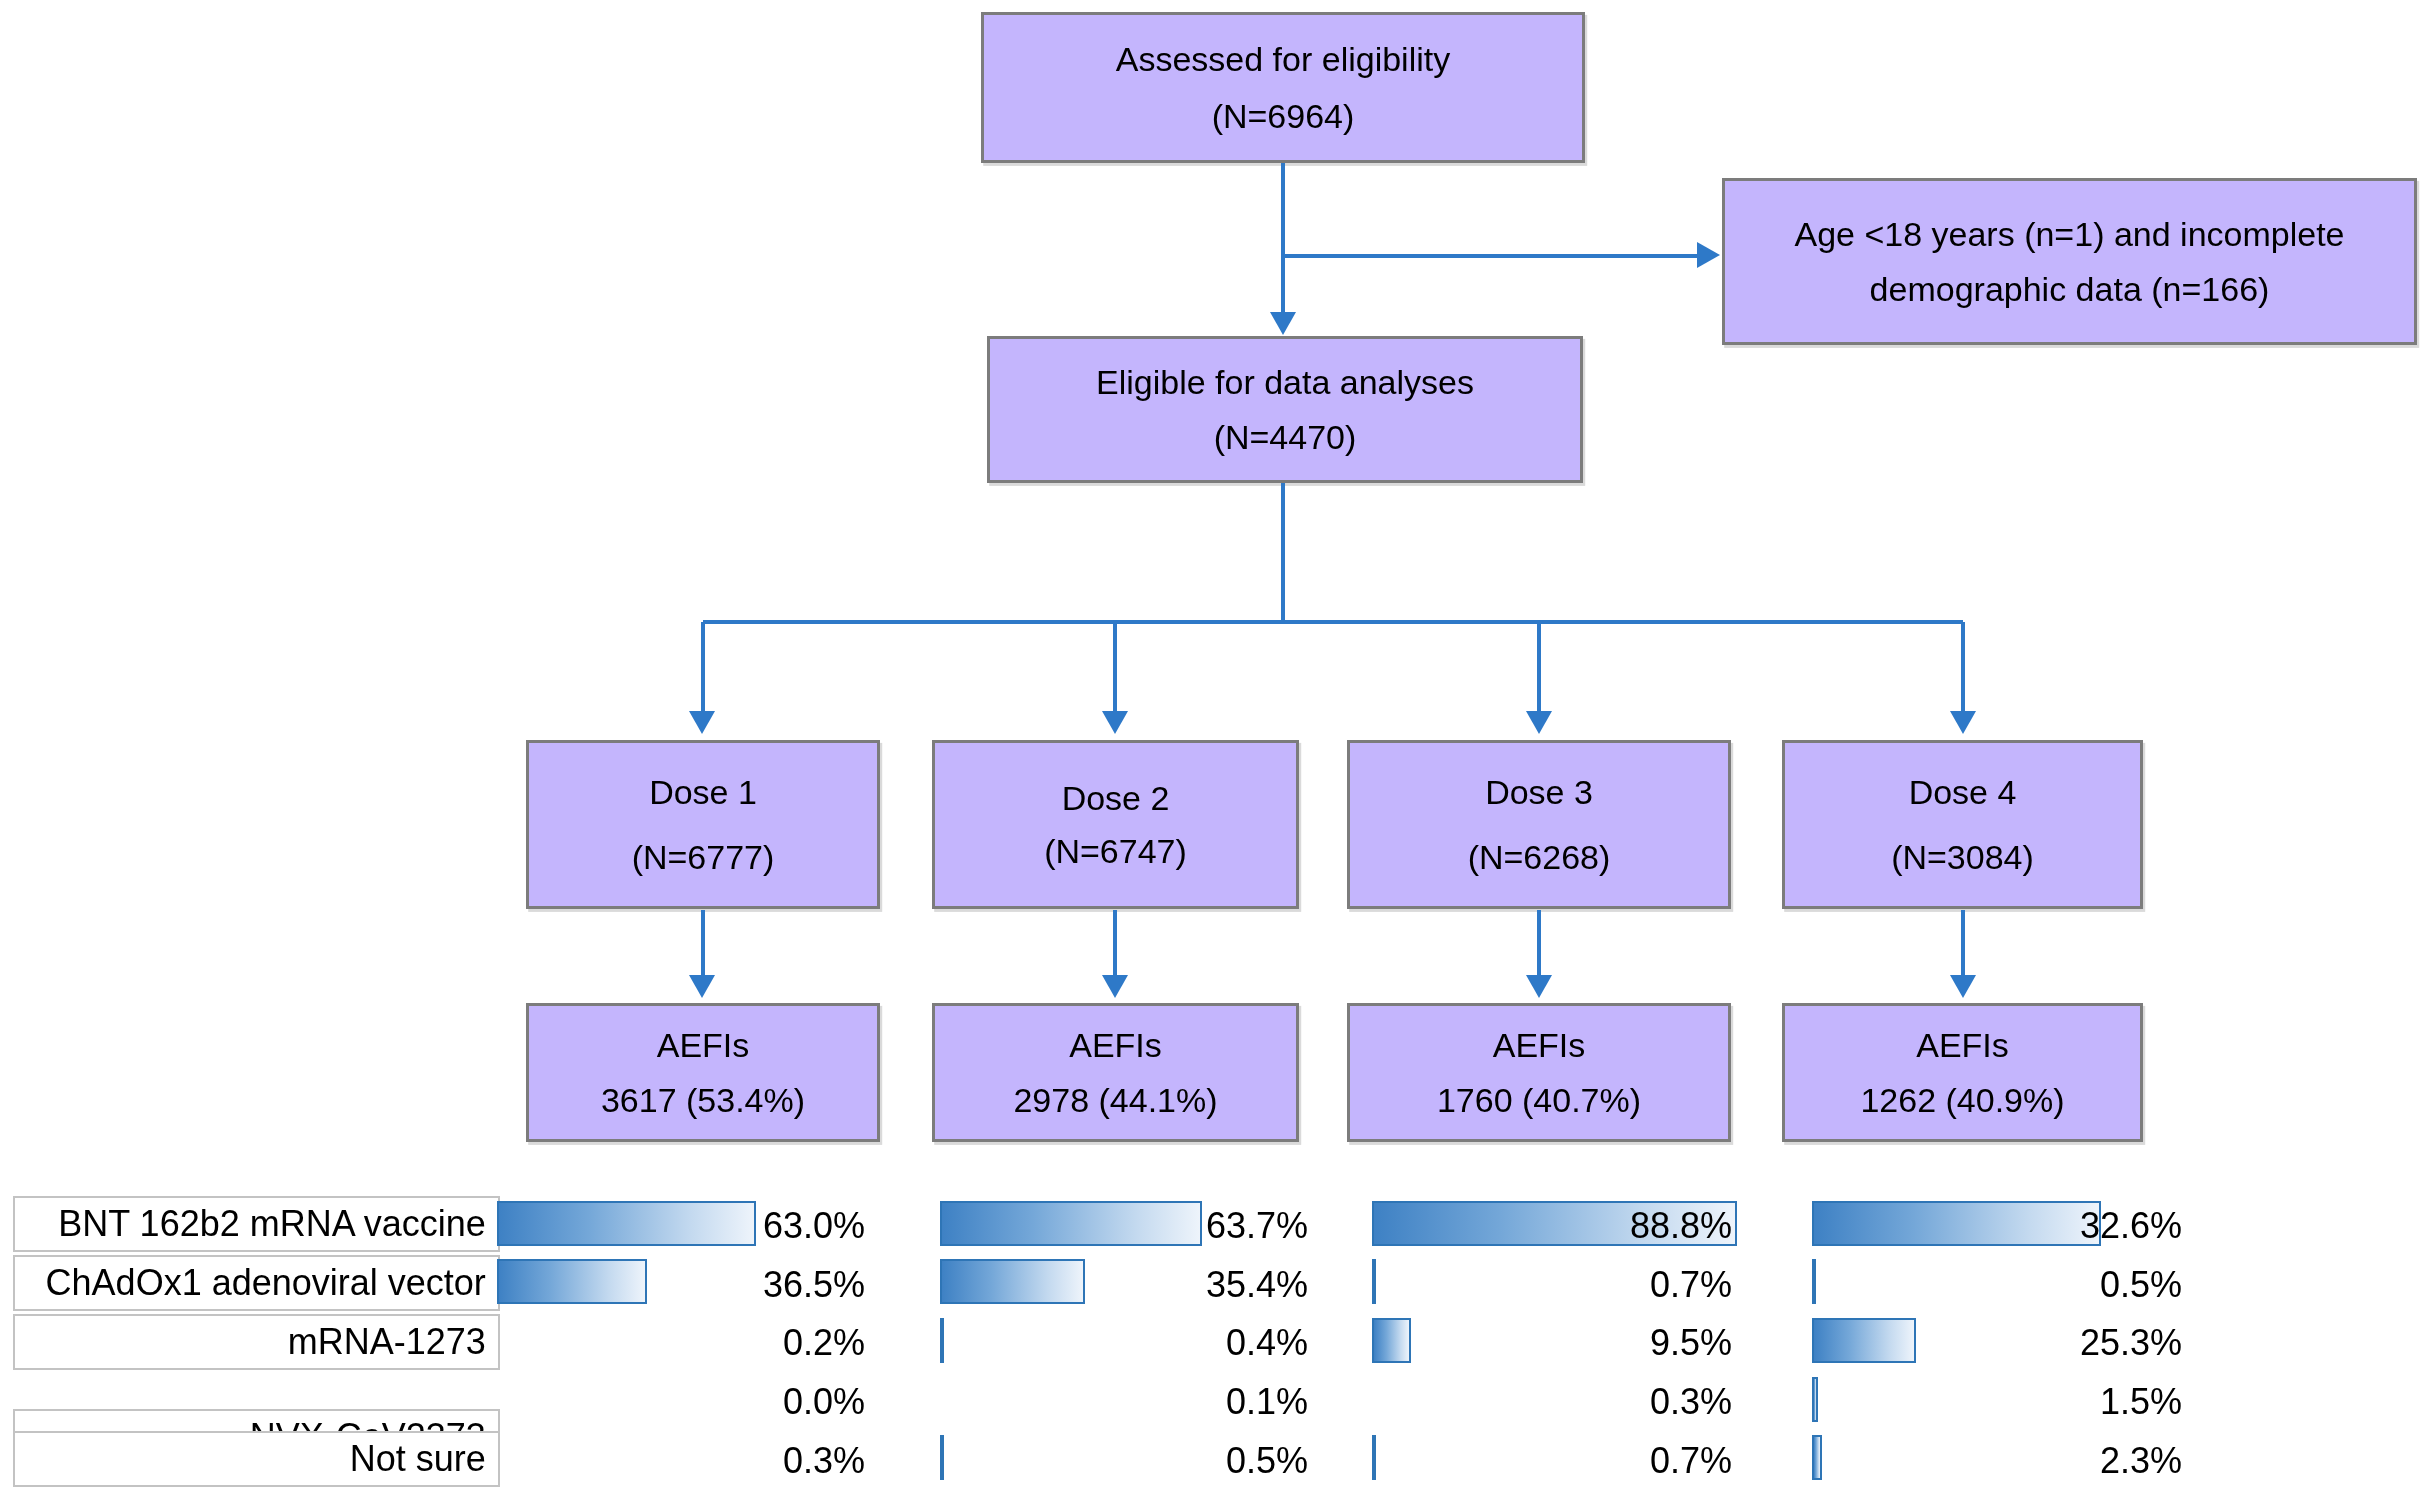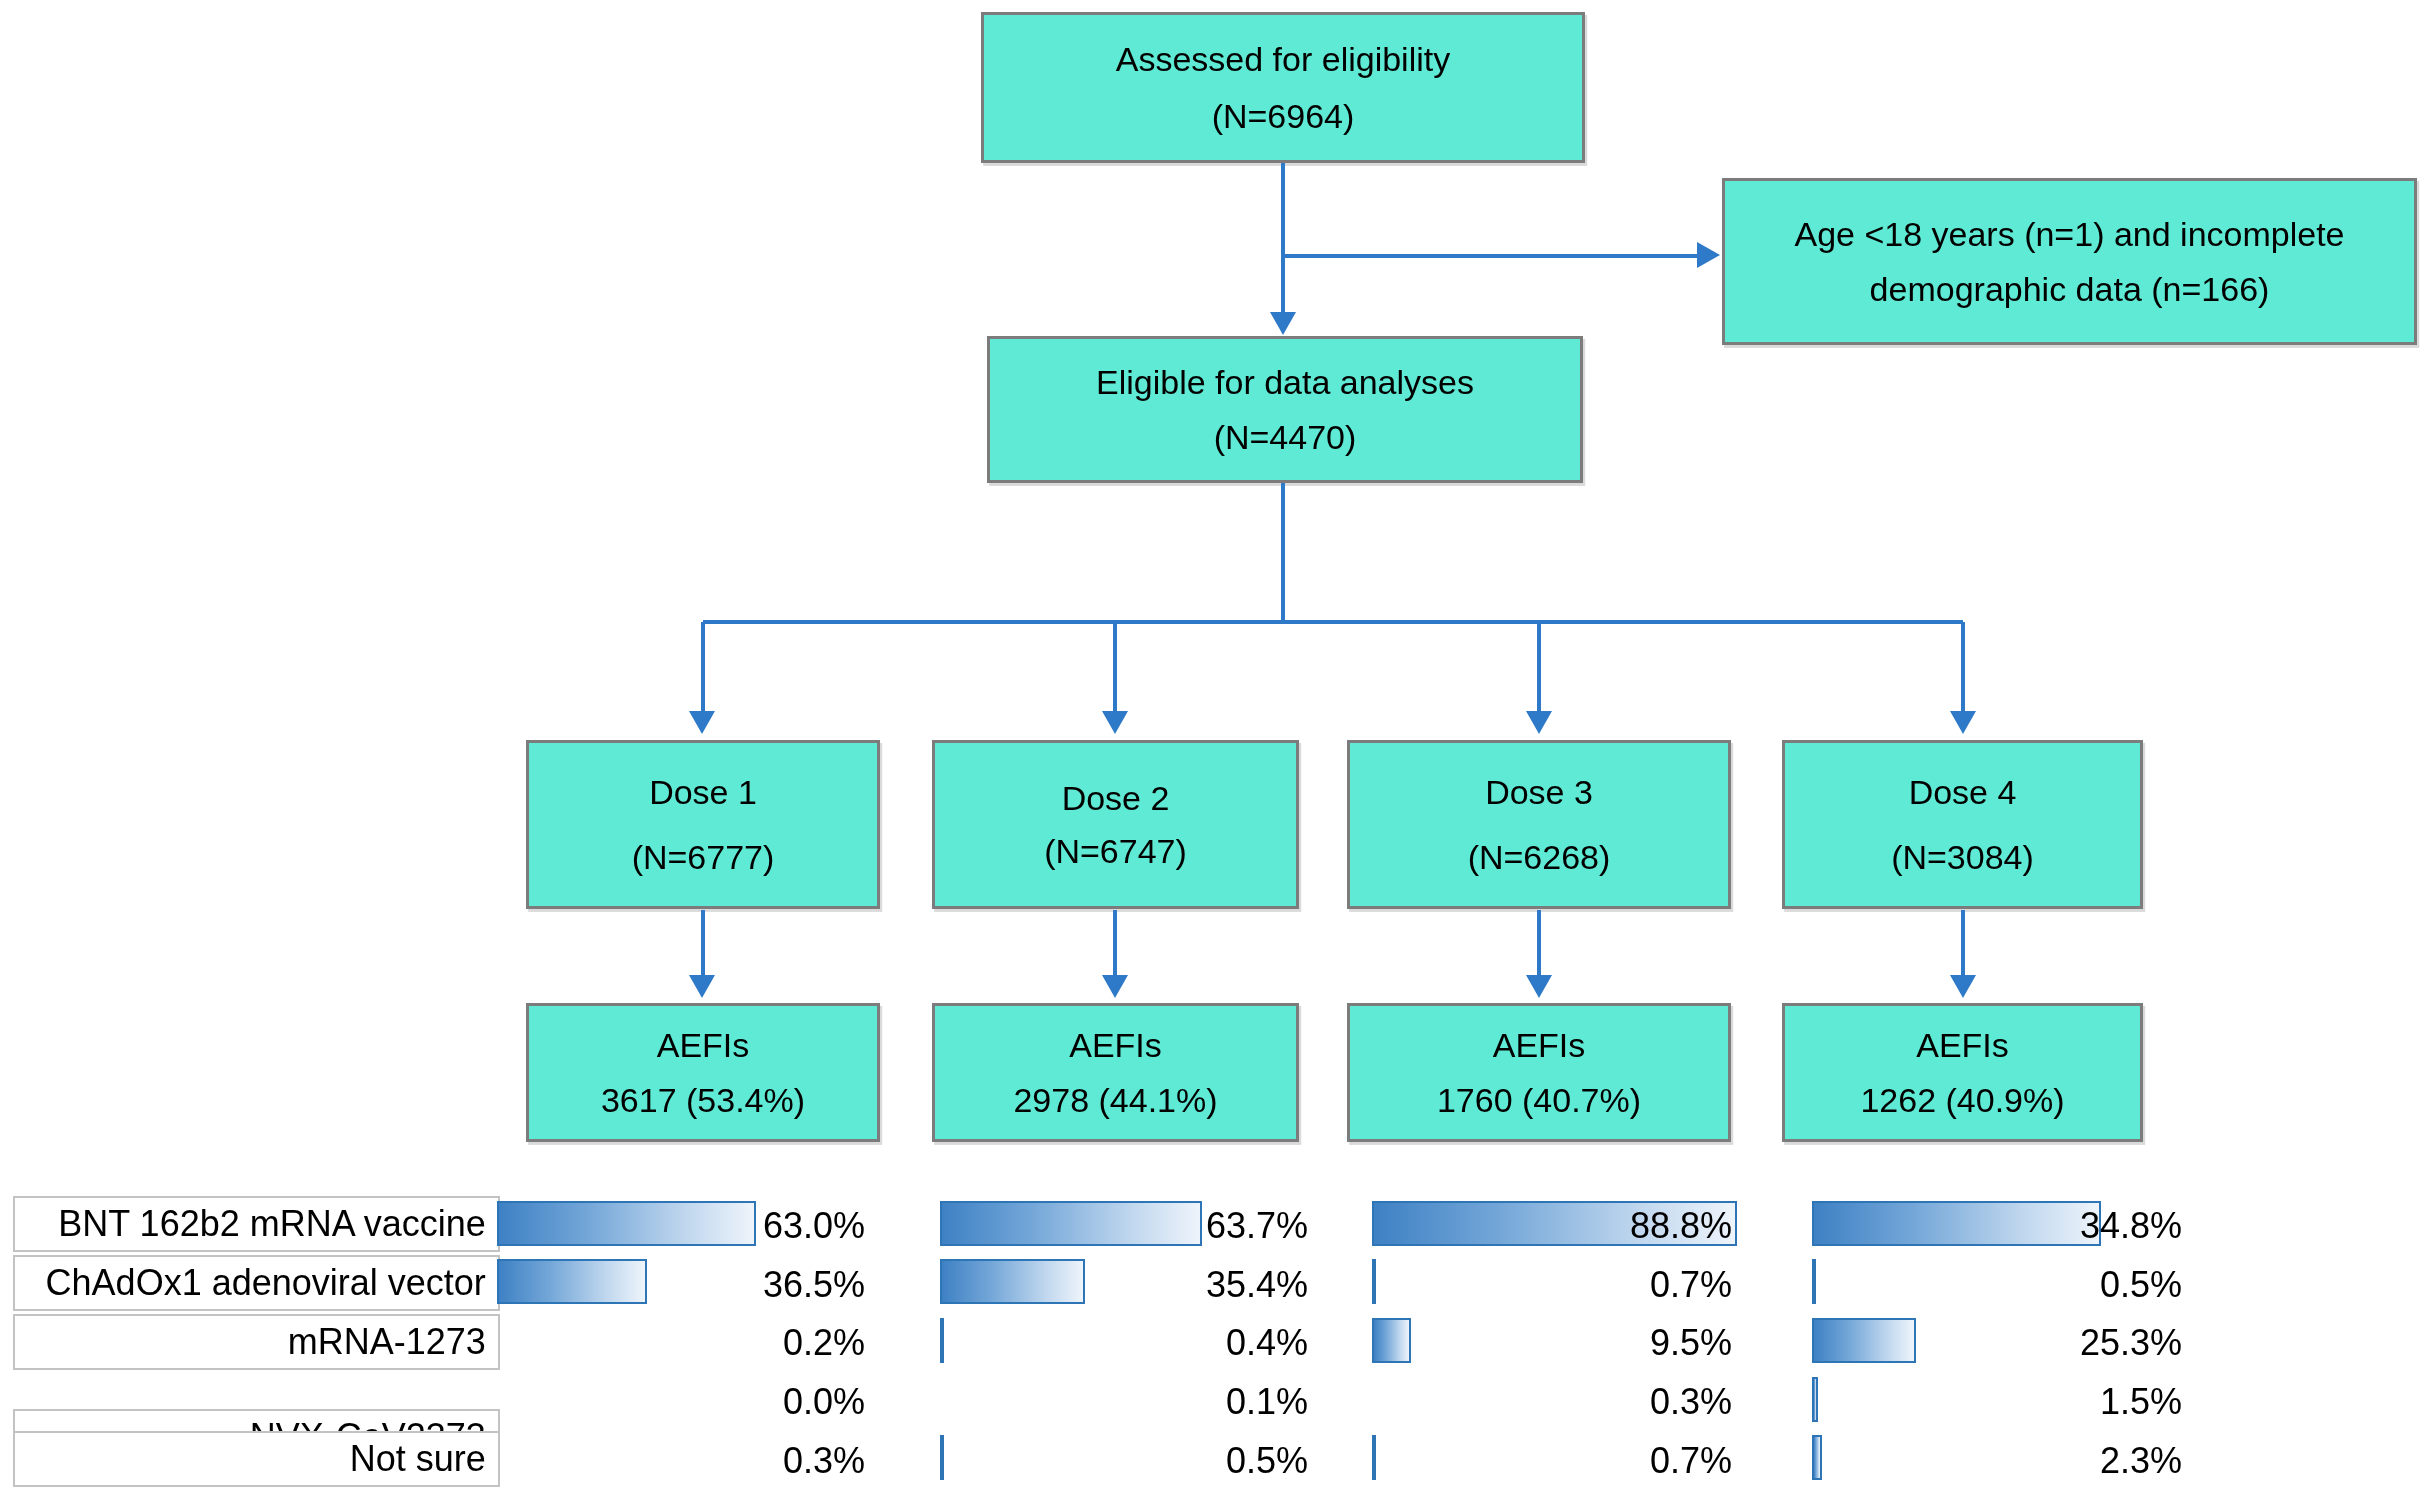--- a/index.html
+++ b/index.html
@@ -2,21 +2,21 @@
 <html style="font-size:11.7px"><head>
 <meta charset="utf-8">
 <style>
   html,body{margin:0;padding:0;background:#ffffff;}
   *{box-sizing:border-box;}
   #canvas{
     position:relative;width:2426px;height:1507px;background:#ffffff;overflow:hidden;
     font-family:"Liberation Sans","DejaVu Sans",sans-serif;color:#000000;
   }
   .fbox{
-    position:absolute;background:#5eead4;border:3.7px solid #7c7c7c;
+    position:absolute;background:#c4b5fd;border:3.7px solid #7c7c7c;
     display:flex;flex-direction:column;align-items:center;justify-content:center;
     text-align:center;font-size:34px;line-height:1.12;
     box-shadow:2.2px 2.9px 0 rgba(150,150,150,0.35);
   }
   .vline{position:absolute;width:3.7px;background:#2e79c8;}
   .hline{position:absolute;height:3.7px;background:#2e79c8;}
   .arrow-down{position:absolute;width:0;height:0;
     border-left:13.2px solid transparent;border-right:13.2px solid transparent;
     border-top:23.5px solid #2e79c8;}
   .arrow-right{position:absolute;width:0;height:0;
@@ -121,21 +121,21 @@
 
   <div id="vaccine-table">
       <div class="tbl-cell" style="left: 12.5px; top: 1196px; width: 487px; height: 56px;">BNT 162b2 mRNA vaccine</div>
       <div class="vbar" style="left: 497px; top: 1201px; width: 259px; height: 45px;"></div>
       <div class="pct" style="left: 645px; top: 1205px; width: 220px;">63.0%</div>
       <div class="vbar" style="left: 940px; top: 1201px; width: 262px; height: 45px;"></div>
       <div class="pct" style="left: 1088px; top: 1205px; width: 220px;">63.7%</div>
       <div class="vbar" style="left: 1372px; top: 1201px; width: 365px; height: 45px;"></div>
       <div class="pct" style="left: 1512px; top: 1205px; width: 220px;">88.8%</div>
       <div class="vbar" style="left: 1812px; top: 1201px; width: 289px; height: 45px;"></div>
-      <div class="pct" style="left: 1962px; top: 1205px; width: 220px;">34.8%</div>
+      <div class="pct" style="left: 1962px; top: 1205px; width: 220px;">32.6%</div>
       <div class="tbl-cell" style="left: 12.5px; top: 1255px; width: 487px; height: 56px;">ChAdOx1 adenoviral vector</div>
       <div class="vbar" style="left: 497px; top: 1259px; width: 150px; height: 45px;"></div>
       <div class="pct" style="left: 645px; top: 1264px; width: 220px;">36.5%</div>
       <div class="vbar" style="left: 940px; top: 1259px; width: 145px; height: 45px;"></div>
       <div class="pct" style="left: 1088px; top: 1264px; width: 220px;">35.4%</div>
       <div class="vbar" style="left: 1372px; top: 1259px; width: 2.9px; height: 45px;"></div>
       <div class="pct" style="left: 1512px; top: 1264px; width: 220px;">0.7%</div>
       <div class="vbar" style="left: 1812px; top: 1259px; width: 2.9px; height: 45px;"></div>
       <div class="pct" style="left: 1962px; top: 1264px; width: 220px;">0.5%</div>
       <div class="tbl-cell" style="left: 12.5px; top: 1314px; width: 487px; height: 56px;">mRNA-1273</div>

